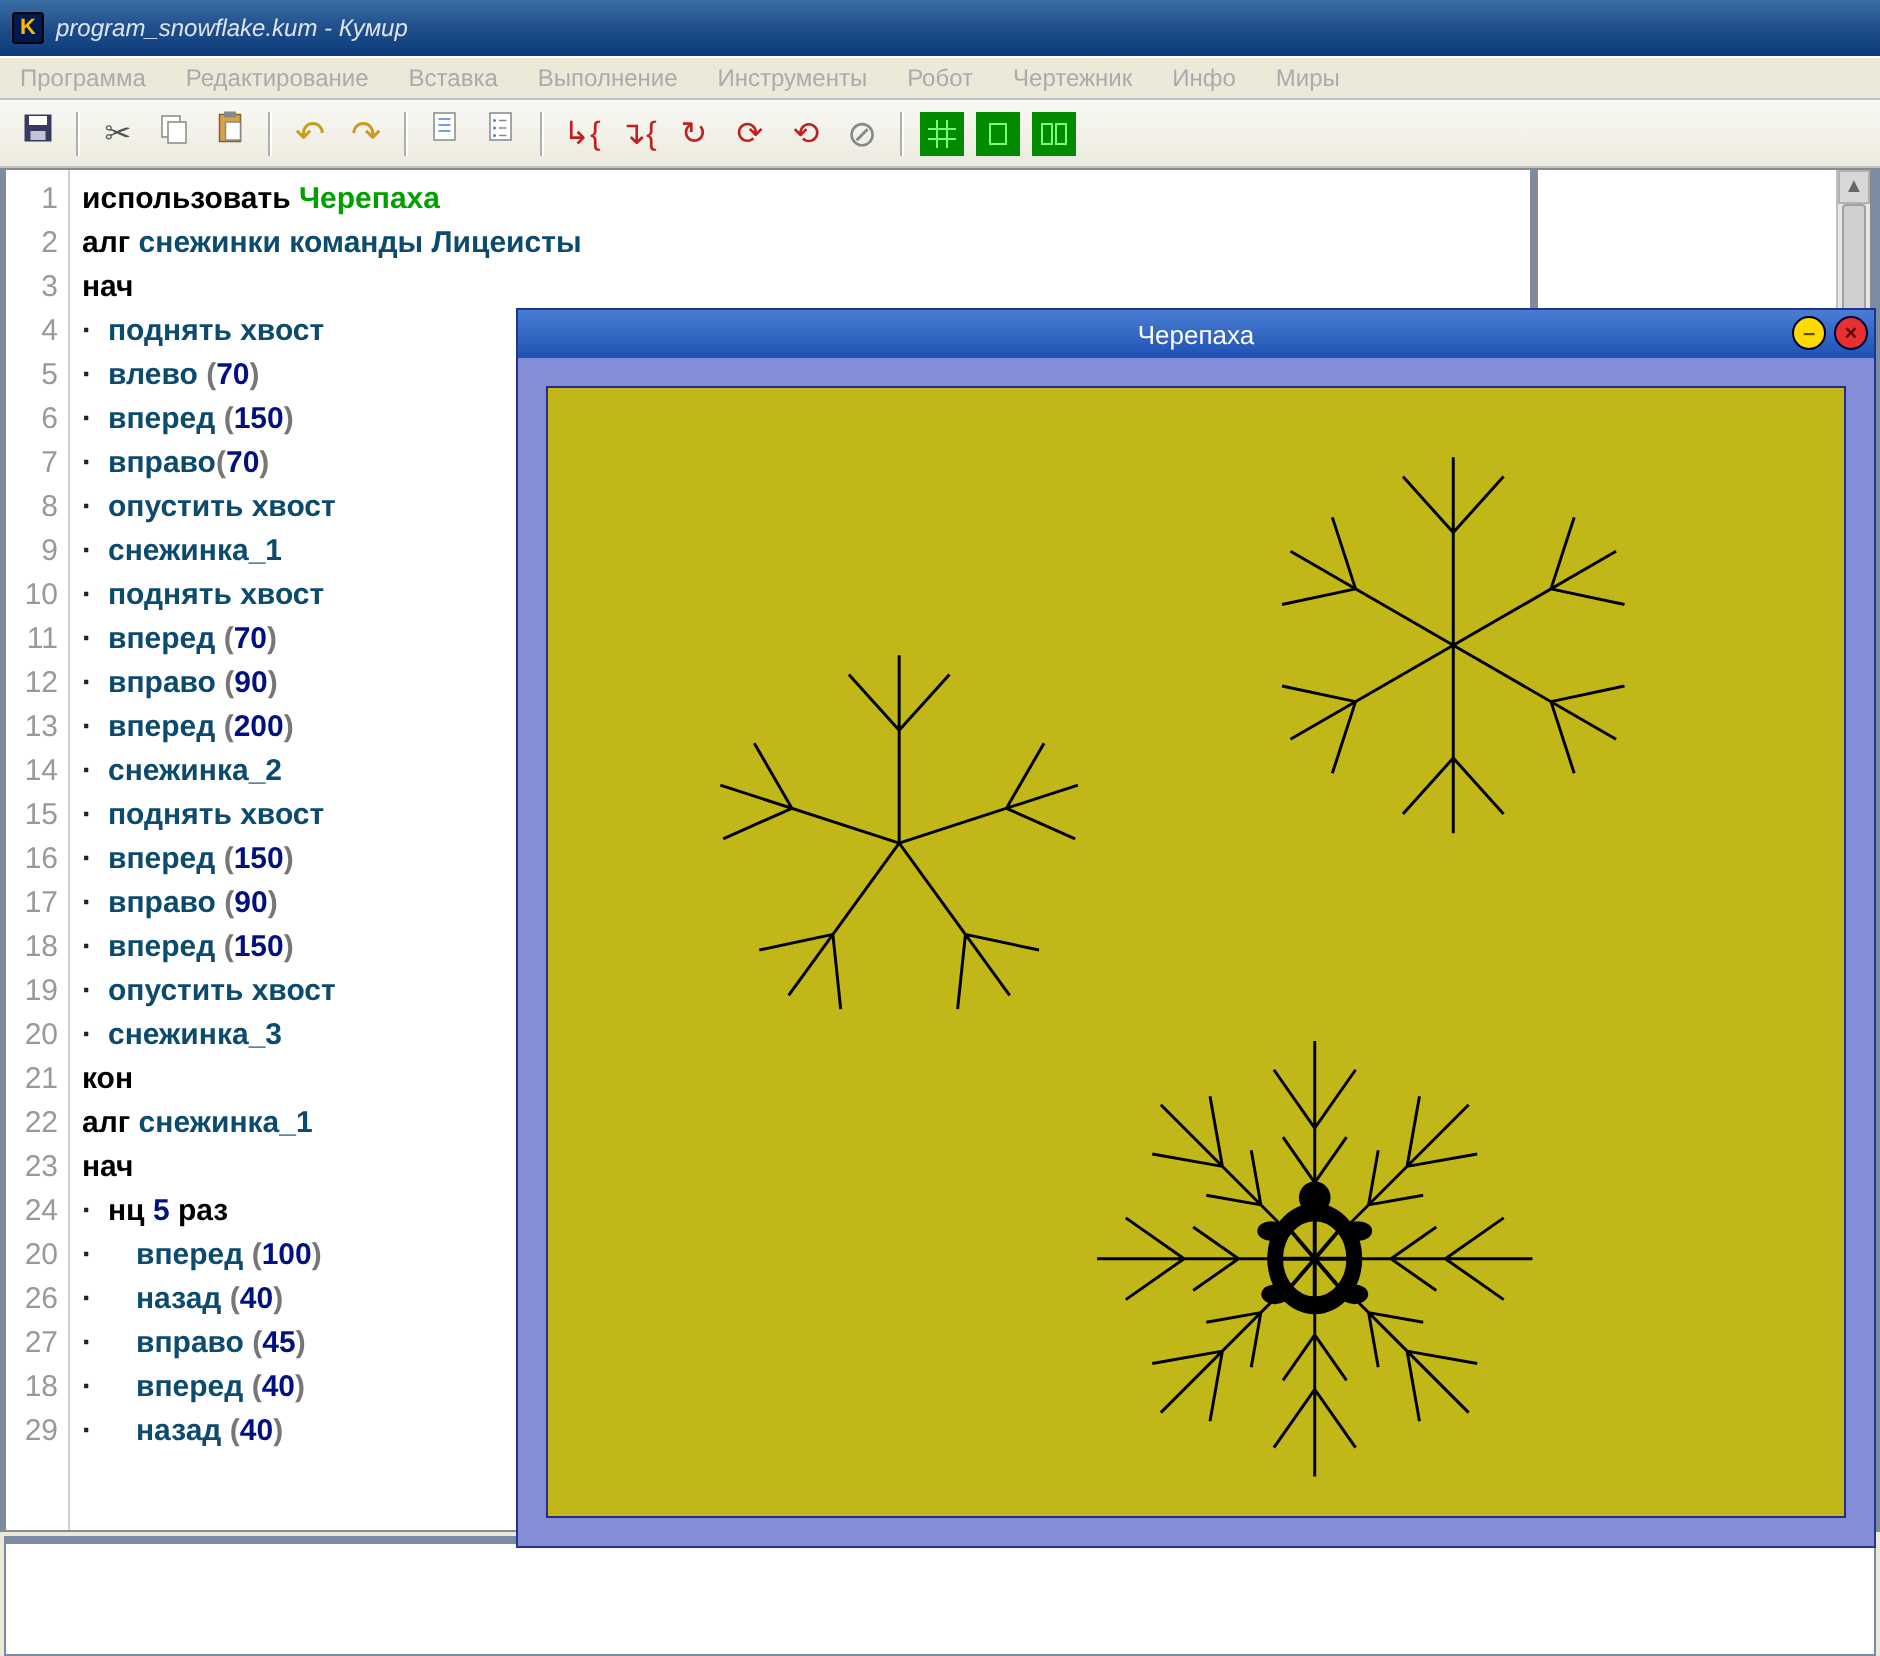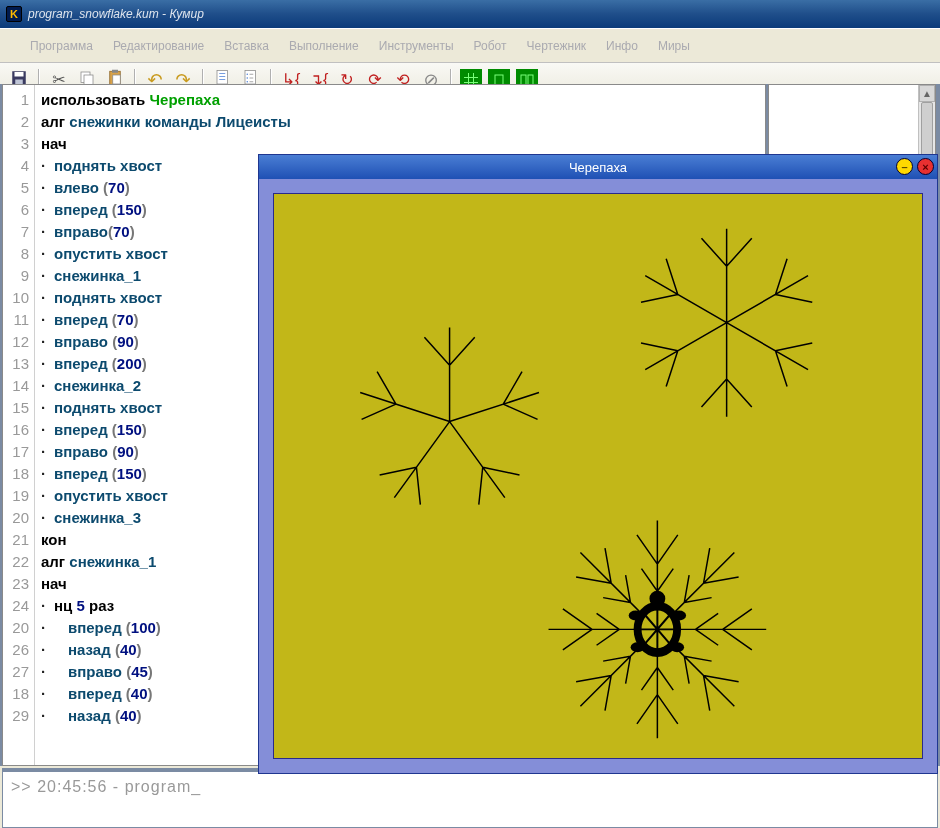--- a/index.html
+++ b/index.html
@@ -7,22 +7,22 @@
 
   
   .titlebar { height: 28px; background: linear-gradient(to bottom, #3a6ea5 0%, #1f4e8a 50%, #0b3b7a 100%);
               color: #fff; display: flex; align-items: center; padding: 0 6px; font-size: 12px; }
   .titlebar .logo { width: 16px; height: 16px; background: #001a4d; border: 1px solid #000;
                     margin-right: 6px; display:flex; align-items:center; justify-content:center;
                     color:#ffbb00; font-weight:bold; font-size:11px; border-radius:2px;}
   .titlebar .ttext { opacity: 0.85; font-style: italic; }
 
   
-  .menubar { height: 35px; background: #ece9d8; border-top: 1px solid #fff; border-bottom: 1px solid #c0c0c0;
-             display: flex; align-items: center; padding: 0 20px; font-size: 12px; color: #aaaab0; }
+  .menubar { height: 22px; background: #ece9d8; border-top: 1px solid #fff; border-bottom: 1px solid #c0c0c0;
+             display: flex; align-items: center; padding: 0 0; font-size: 12px; color: #aaaab0; }
   .menubar .menuitem { padding: 2px 10px; cursor: default; }
 
   
   .toolbar { height: 34px; background: linear-gradient(to bottom, #f9f9f5, #eceade);
              border-bottom: 1px solid #c0c0c0; display: flex; align-items: center; padding: 0 6px; gap: 2px; }
   .tb-btn { width: 26px; height: 26px; border: 1px solid transparent; border-radius: 3px;
             display: flex; align-items: center; justify-content: center; font-size: 16px; color: #555; }
   .tb-sep { width: 2px; height: 22px; border-left: 1px solid #b0b0b0; border-right: 1px solid #fff;
             margin: 0 4px; }
   .tb-ico { width: 18px; height: 18px; display: inline-block; }
@@ -249,21 +249,20 @@
   <div class="right-panel">
     <div class="right-scroll">
       <div class="arrow">▲</div>
       <div class="thumb"></div>
       <div class="arrow" style="position:absolute;bottom:0;left:0;right:0">▼</div>
     </div>
   </div>
 </div>
 
 <div class="console" id="console">
-    <div>&gt;&gt; 20:45:56 - program_</div>
   </div>
 
 <div class="turtle-window">
   <div class="turtle-title">
     <span>Черепаха</span>
     <div class="ctrl">
       <div class="cbtn mini">–</div>
       <div class="cbtn close">×</div>
     </div>
   </div>

